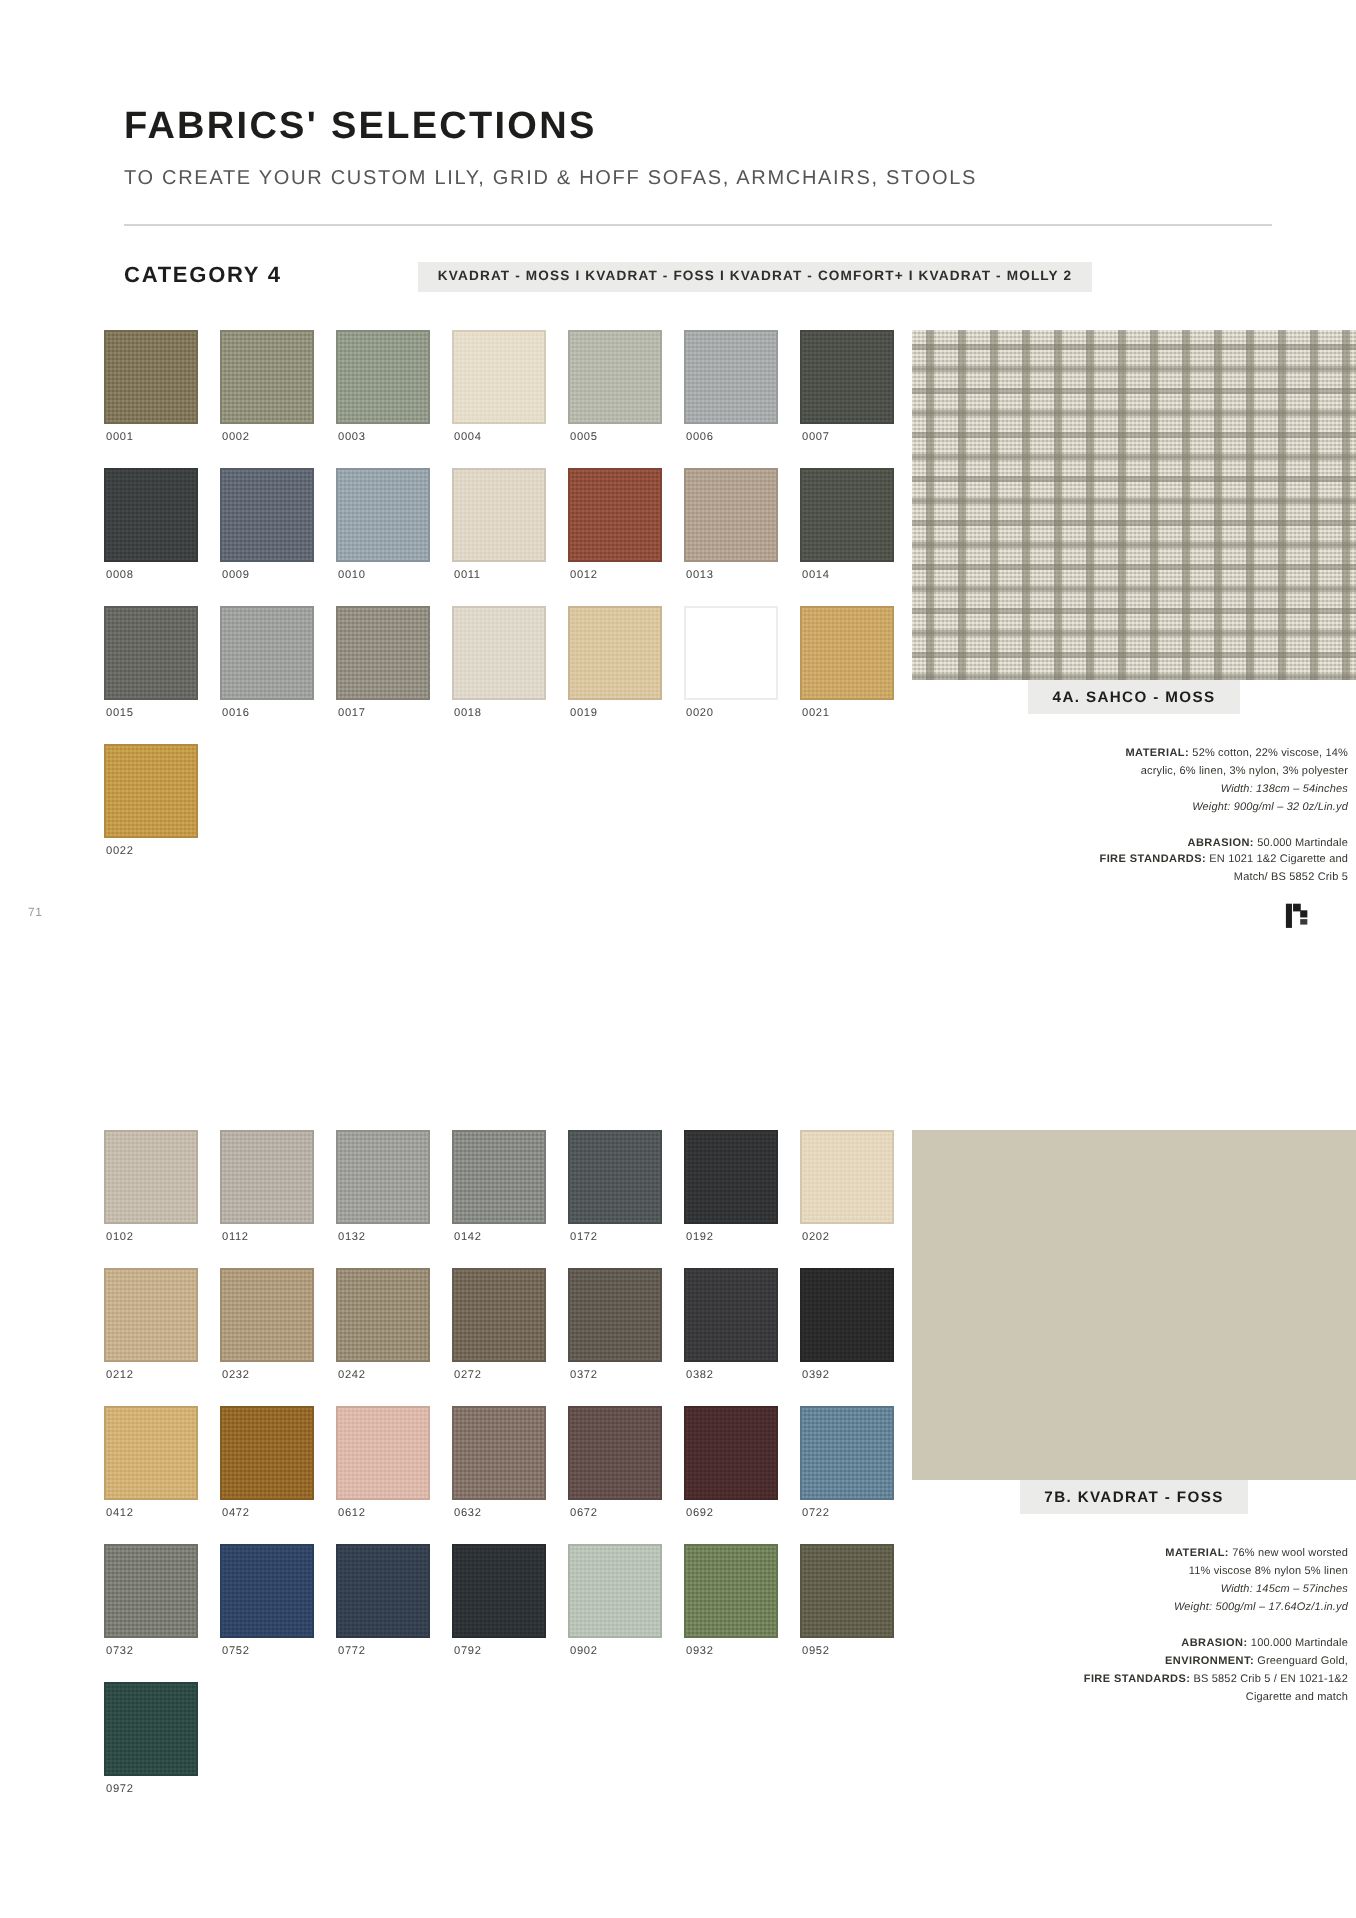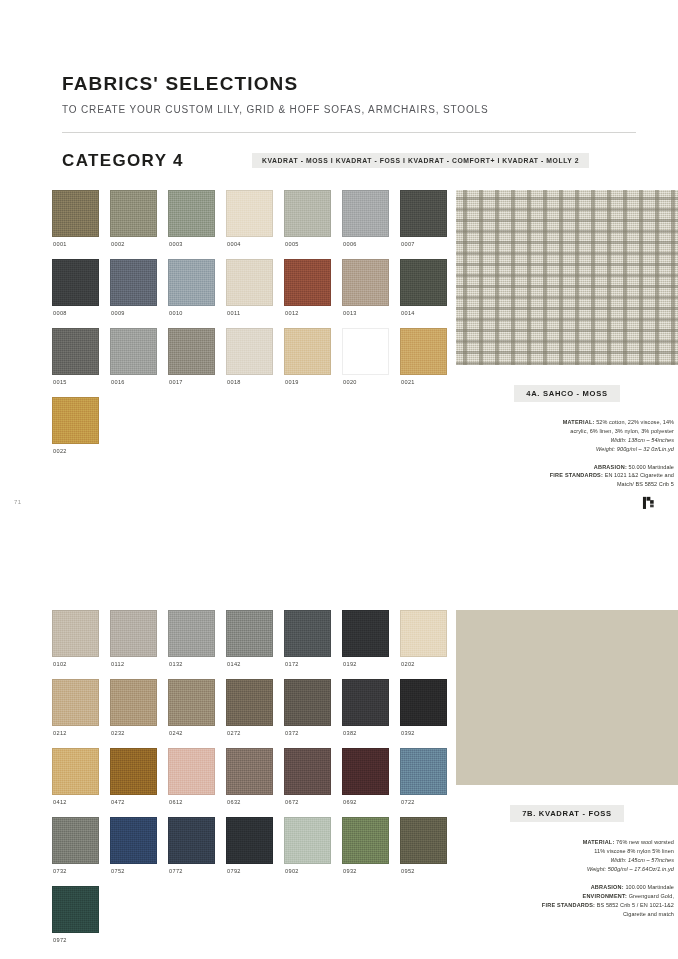--- a/index.html
+++ b/index.html
@@ -8,40 +8,40 @@
     background: #ffffff;
     font-family: "Liberation Sans", sans-serif;
     color: #2b2b2b;
     overflow: hidden;
   }
   .page { position: relative; width: 678px; height: 959px; background: #ffffff; }
 
   
   .sheet { position: relative; width: 678px; background: #ffffff; }
 
-  .head-wrap { padding: 74px 0 0 62px; }
+  .head-wrap { padding: 54px 0 0 62px; }
   .title {
     font-size: 19px; font-weight: 700; letter-spacing: 0.06em;
     color: #1d1d1b; line-height: 1.1;
   }
   .subtitle {
     margin-top: 9px;
     font-size: 10px; letter-spacing: 0.085em; color: #55565a;
     font-weight: 500;
   }
   .hr-top {
     margin: 17px 0 0 62px; width: 574px; height: 1px; background: #d4d4d2;
   }
 
   .cat-row {
     display: flex; align-items: center;
     margin: 18px 0 0 62px; width: 574px;
   }
   .cat-label {
-    font-size: 17px; font-weight: 700; letter-spacing: 0.08em; color: #1d1d1b;
+    font-size: 11px; font-weight: 700; letter-spacing: 0.08em; color: #1d1d1b;
     white-space: nowrap;
   }
   .cat-pill {
     margin-left: 68px;
     background: #ebebe9;
     padding: 4px 10px 4px 10px;
     font-size: 6.8px; font-weight: 700; letter-spacing: 0.085em;
     color: #2e2e2c; white-space: nowrap;
   }
 
@@ -89,21 +89,21 @@
       #d2cdbb;
   }
   .bigswatch.pat-foss {
     background:
       repeating-linear-gradient(0deg, rgba(255,255,255,0.22) 0 1px, rgba(80,68,52,0.12) 1px 2px),
       repeating-linear-gradient(90deg, rgba(255,255,255,0.20) 0 1px, rgba(80,68,52,0.13) 1px 2px),
       linear-gradient(170deg, #b5a territory 0%, #b5a58f 100%),
       #b3a58e;
   }
 
-  .panel-title-wrap { display:flex; justify-content:center; margin-top: 20px; }
+  .panel-title-wrap { display:flex; justify-content:center; }
   .panel-title {
     background: #ebebe9;
     padding: 4px 12px;
     font-size: 7.6px; font-weight: 700; letter-spacing: 0.09em; color: #1d1d1b;
   }
   .spec { margin-top: 16px; text-align: right; padding-right: 4px; }
   .spec p { font-size: 5.5px; line-height: 1.62; color: #35352f; letter-spacing: 0.015em; }
   .spec b { font-weight: 700; letter-spacing: 0.04em; }
   .spec .it { font-style: italic; }
   .spec .gap { height: 9px; }

